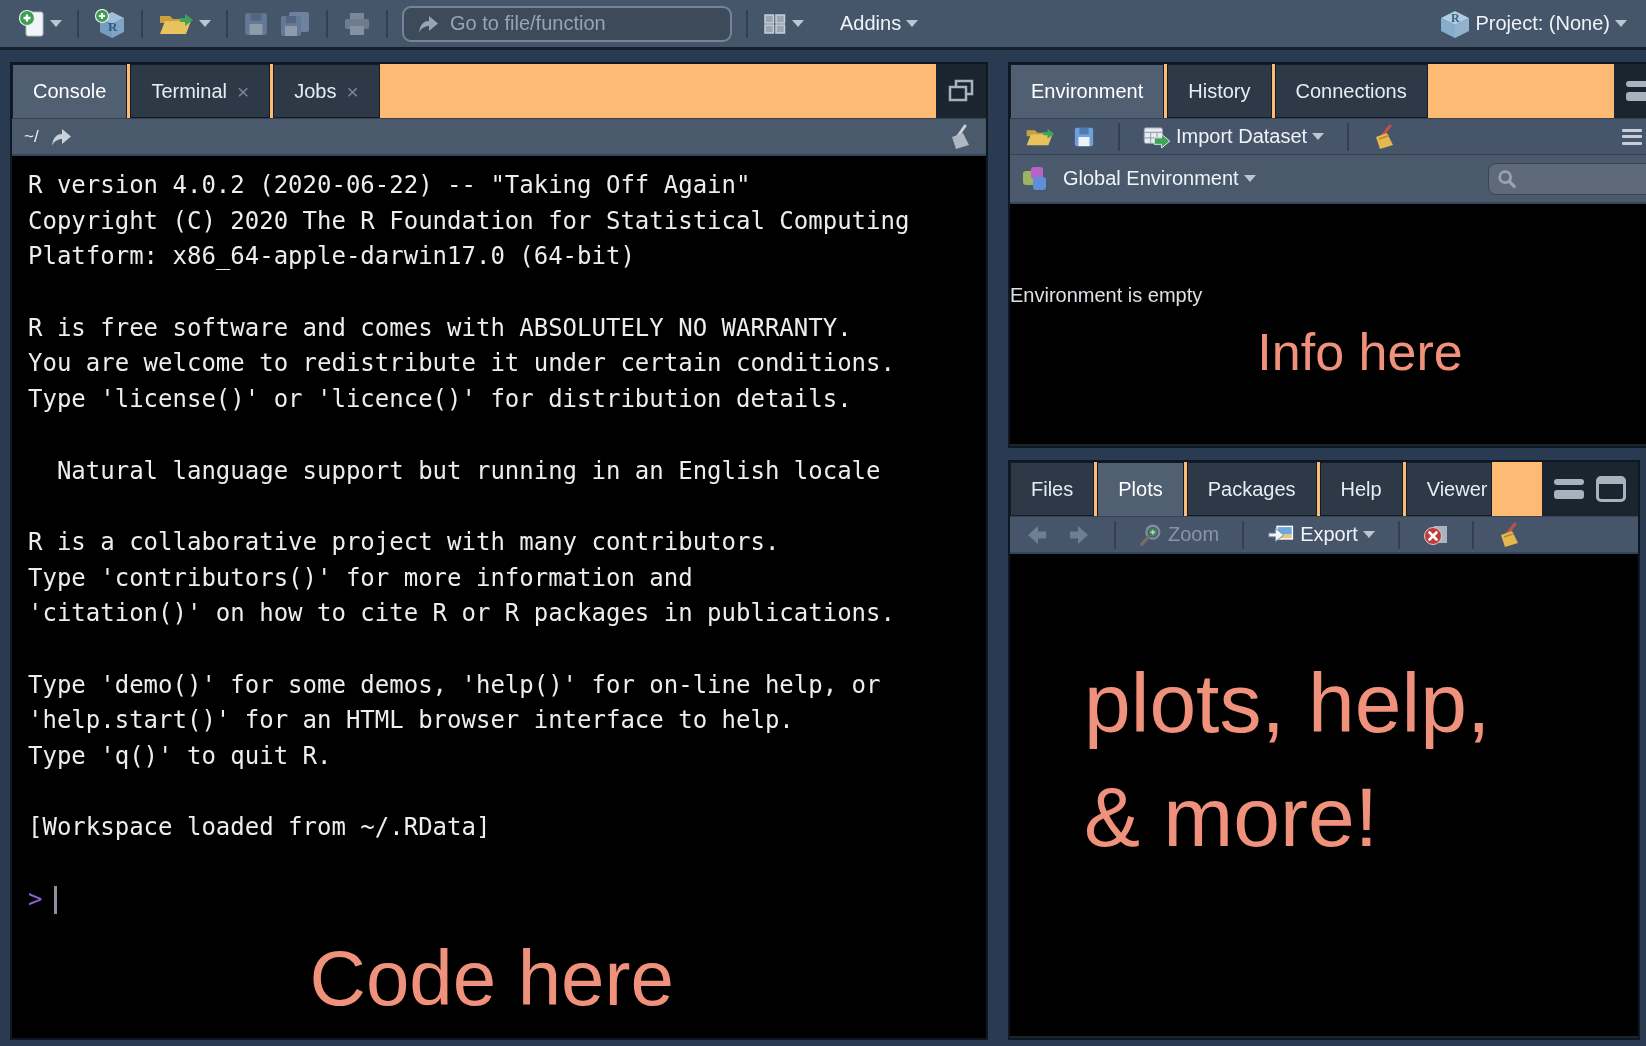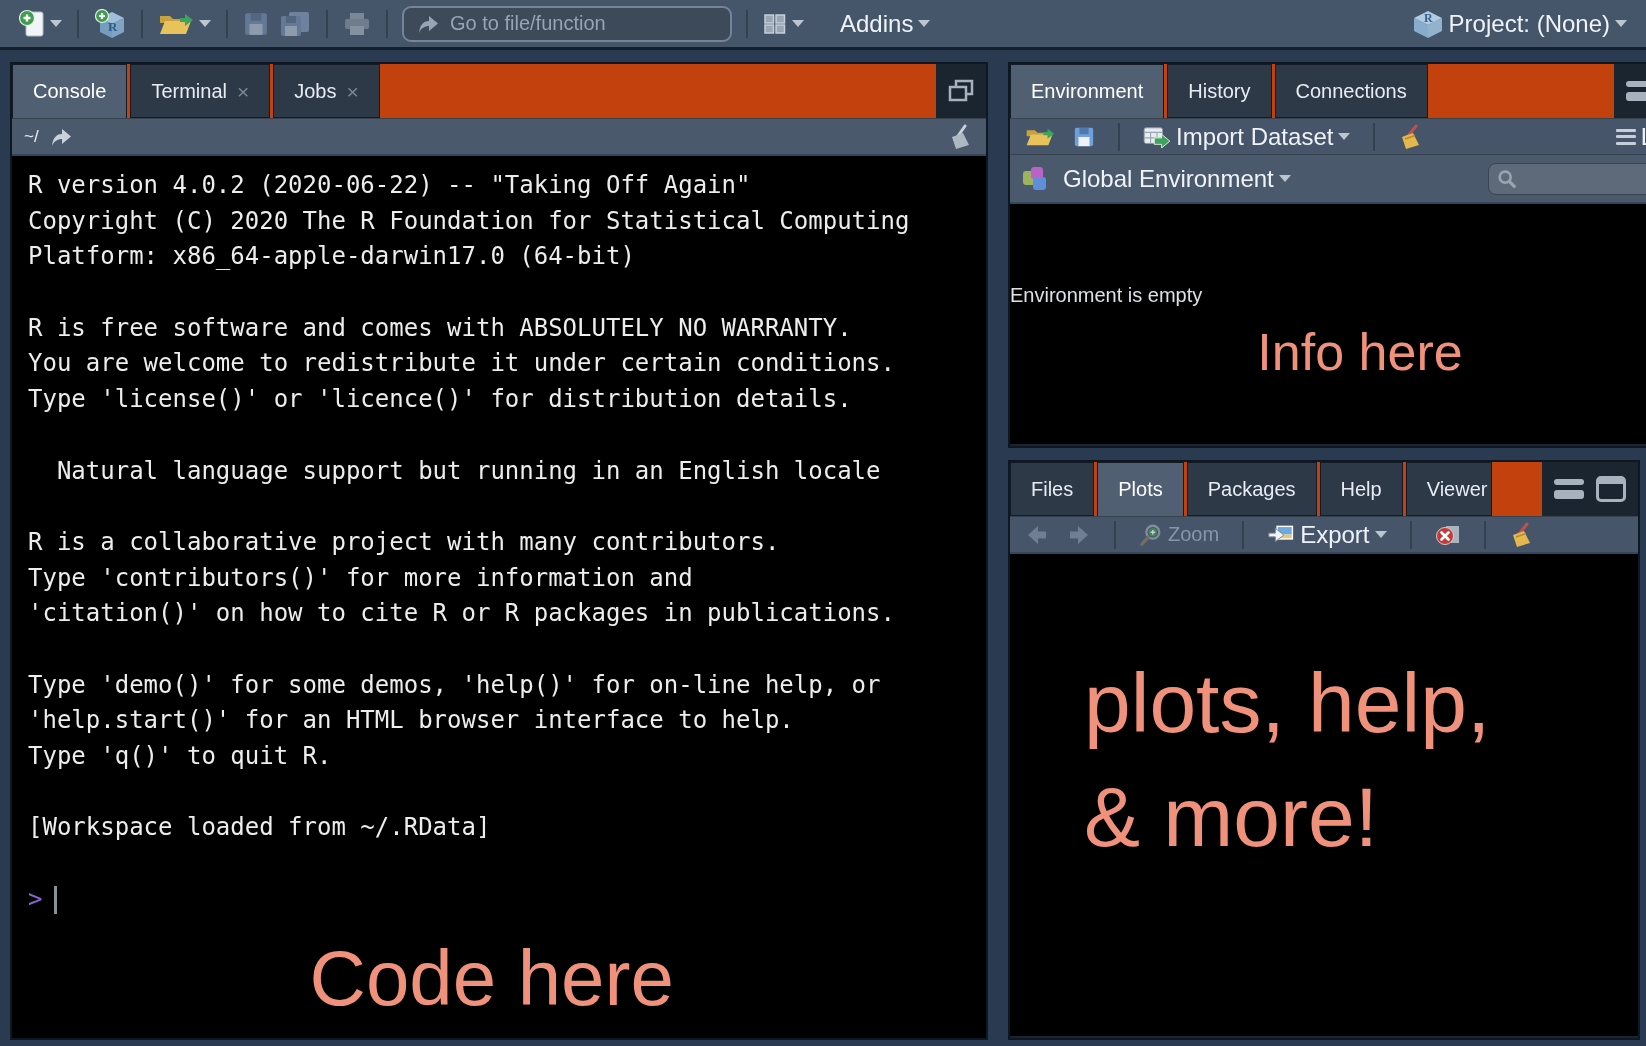--- a/index.html
+++ b/index.html
@@ -18,26 +18,26 @@
           border-top:7px solid #BCC6D1; flex:none; }
   .searchbox{
     display:flex; align-items:center; gap:10px; width:330px; height:36px;
     background:#3D4A5A; border:2px solid #76849A; border-radius:9px; padding:0 12px; margin:0 4px;
   }
   .searchbox input{
     background:transparent; border:none; outline:none; width:100%;
     font-family:"Liberation Sans",sans-serif; font-size:20px; color:#DFE6EE;
   }
   .searchbox input::placeholder{ color:#97A4B3; }
-  .tb-label{ color:#EFF3F8; font-size:24px; }
+  .tb-label{ color:#EFF3F8; font-size:20px; }
   .spacer{ flex:1; }
 
   
   .panel{ position:absolute; background:#1B2530; border:2px solid #0E1823; }
-  .tabbar{ height:54px; background:#c2410c; display:flex; align-items:stretch; position:relative; }
+  .tabbar{ height:54px; background:#fdba74; display:flex; align-items:stretch; position:relative; }
   .tab{ display:flex; align-items:center; gap:10px; padding:0 20px; margin-right:3px;
         background:#2E3947; color:#E6ECF2; font-size:20px; cursor:pointer; border:1px solid #121B26; }
   .tab.active{ background:#505F72; color:#FFFFFF; border-bottom:none; }
   .tab .close{ color:#798694; font-size:21px; line-height:1; }
   .subbar{ height:36px; background:#4A596C; border-top:1px solid #36434F;
            display:flex; align-items:center; padding:0 12px; gap:10px; }
   .blackarea{ background:#000; position:relative; border-top:2px solid #33465C; }
 
   .minmax{ margin-left:auto; display:flex; align-items:center; gap:12px; padding:0 12px; background:#1B2530; }
   .icon-min{ width:30px; height:20px; position:relative; }

